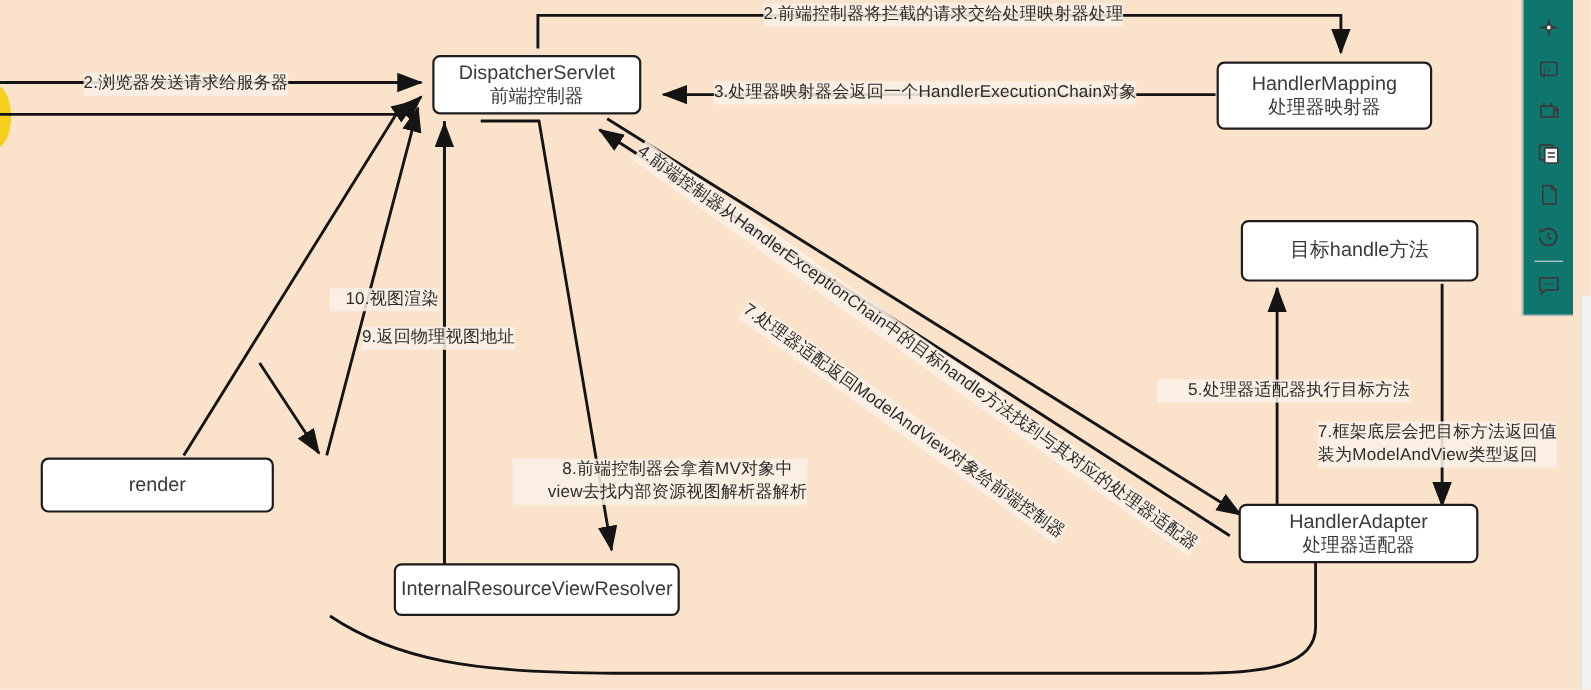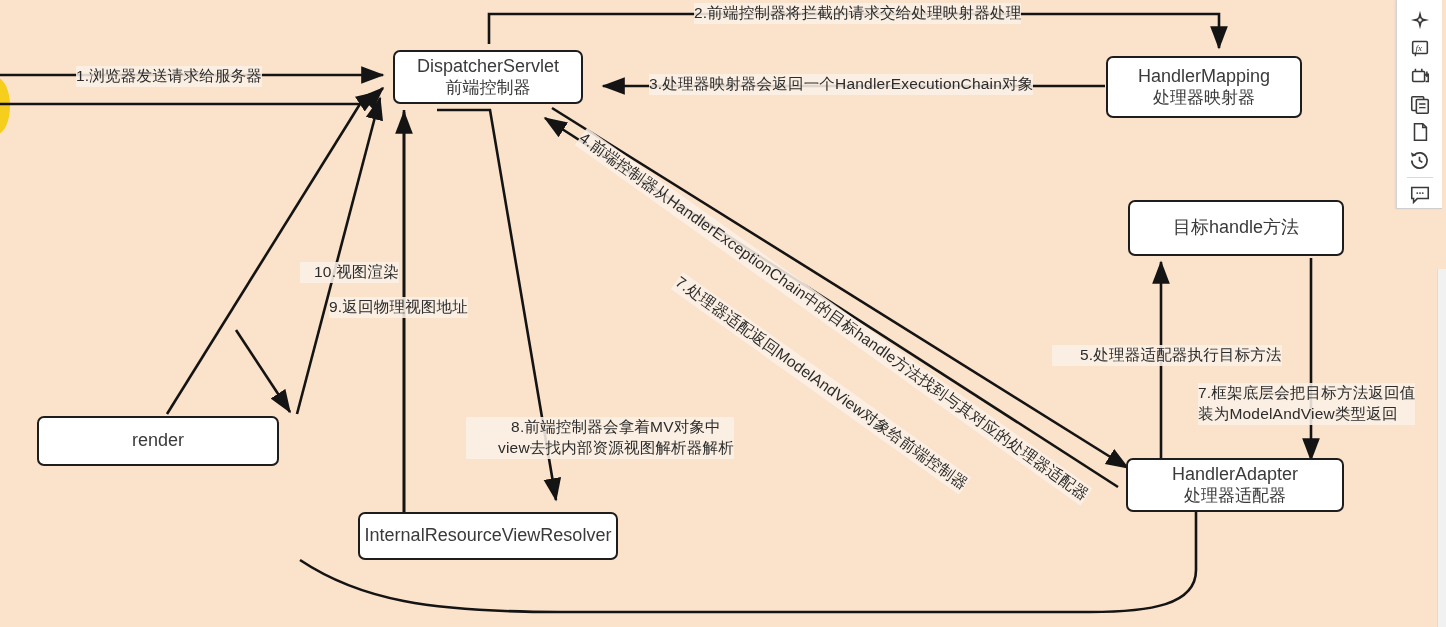--- a/index.html
+++ b/index.html
@@ -66,23 +66,23 @@
     position: absolute;
     left: -16px; top: 78px;
     width: 26px; height: 56px;
     background: #f5cf1c;
     border-radius: 50%;
   }
 
   
   #toolbar {
     position: absolute;
-    right: 4px; top: 0;
-    width: 46px; height: 209px;
-    background: #ffffff;
+    right: 16px; top: 0;
+    width: 46px; height: 287px;
+    background: #0f766e;
     border-left: 1px solid #d4d4d4;
     border-bottom: 1px solid #cfcfcf;
     box-shadow: -1px 0 2px rgba(0,0,0,.07);
     display: flex;
     flex-direction: column;
     align-items: center;
     padding-top: 6px;
     box-sizing: border-box;
   }
   .tool-btn {
@@ -174,25 +174,25 @@
 
   <div class="node" style="left:1126px; top:458px; width:218px; height:54px;">
     <div>HandlerAdapter</div>
     <div class="sub">处理器适配器</div>
   </div>
 
   <div class="node" style="left:358px; top:512px; width:260px; height:48px;">
     <div>InternalResourceViewResolver</div>
   </div>
 
-  <div class="node" style="left:37px; top:416px; width:242px; height:50px;">
+  <div class="node" style="left:37px; top:416px; width:212px; height:50px;">
     <div>render</div>
   </div>
 
-  <div class="edge-label" style="left:76px; top:66px;">1.浏览器发送请求给服务器</div>
+  <div class="edge-label" style="left:76px; top:66px;">2.浏览器发送请求给服务器</div>
 
   <div class="edge-label" style="left:694px; top:3px;">2.前端控制器将拦截的请求交给处理映射器处理</div>
 
   <div class="edge-label" style="left:649px; top:74px;">3.处理器映射器会返回一个HandlerExecutionChain对象</div>
 
   <div class="edge-label rot4" style="left:587px; top:128px;">4.前端控制器从HandlerExceptionChain中的目标handle方法找到与其对应的处理器适配器</div>
 
   <div class="edge-label" style="left:1052px; top:345px;padding-left:28px;">5.处理器适配器执行目标方法</div>
 
   <div class="edge-label two-line" style="left:1198px; top:383px; text-align:left;">7.框架底层会把目标方法返回值

